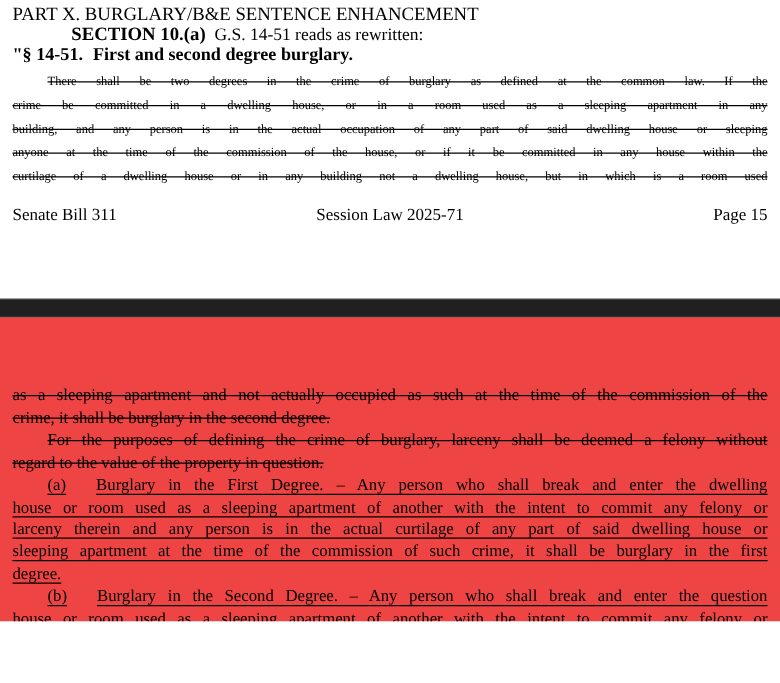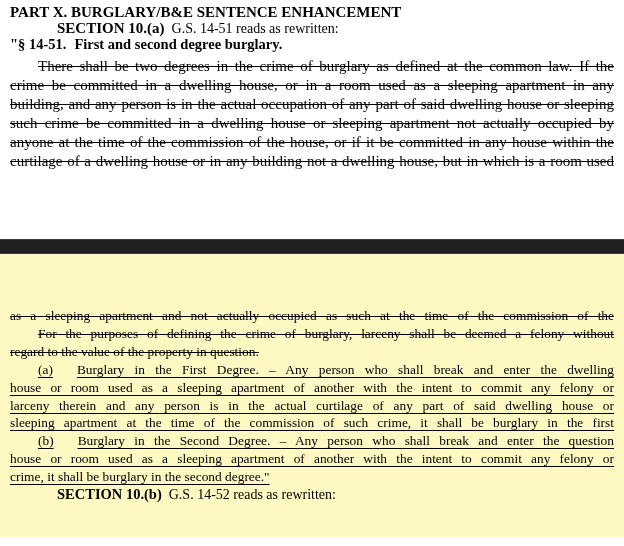--- a/index.html
+++ b/index.html
@@ -9,30 +9,30 @@
     font-family:"Liberation Serif", serif;
   }
   .stage { position:relative; width:624px; height:546px; background:#fff; }
 
   
   .page1 {
     position:absolute; top:0; left:0; width:624px; height:239px;
     background:#fff; padding:5px 10px 0 10px; overflow:hidden;
   }
   .header { line-height:15.9px; font-size:14.5px; }
-  .h1 { font-weight:bold; font-size:15px; }
+  .h1 { font-weight:normal; font-size:15px; }
   .h2 { padding-left:47px; font-size:14px; }
   .h2 .lbl { font-weight:bold; font-size:15px; }
   .h2 .rest { margin-left:7px; }
   .h3 { font-weight:bold; font-size:14.5px; }
   .h3 .title { margin-left:8px; }
 
   
   .para1 { margin-top:4.5px; }
-  .body-lines { font-size:15px; line-height:18.9px; }
+  .body-lines { font-size:10px; line-height:18.9px; }
   .p2-lines  { font-size:13.4px; line-height:17.9px; }
   .line { text-align:justify; text-align-last:justify; white-space:normal; }
   .line.last { text-align-last:left; }
   .strike { text-decoration:line-through; text-decoration-thickness:1px; }
   .uline  { text-decoration:underline; text-underline-offset:2.5px; text-decoration-thickness:1px; }
   .findent { text-indent:28px; }
 
   
   .labelline { display:flex; }
   .labelline .ind { width:28px; flex:none; }
@@ -51,22 +51,22 @@
 
   
   .separator {
     position:absolute; top:239px; left:0; width:624px; height:14.5px;
     background:#202020;
     border-top:1px solid #3c3c3c; border-bottom:1px solid #3c3c3c;
   }
 
   
   .page2 {
-    position:absolute; top:253.5px; left:0; width:624px; height:283px;
-    background:#fef9c3; padding:53.5px 10px 0 10px; overflow:hidden;
+    position:absolute; top:253.5px; left:0; width:624px; height:243px;
+    background:#ef4444; padding:53.5px 10px 0 10px; overflow:hidden;
   }
   .clipline { font-size:14px; padding-left:47px; line-height:17.9px; }
   .clipline .lbl { font-weight:bold; font-size:14.5px; }
   .clipline .rest { margin-left:7px; }
 </style>
 </head>
 <body>
 
 <div class="stage">
 
@@ -79,46 +79,52 @@
       </div>
       <div class="h3">
         <span>"§ 14-51.</span><span class="title">First and second degree burglary.</span>
       </div>
     </div>
 
     <div class="body-lines para1">
       <div class="line strike findent">There shall be two degrees in the crime of burglary as defined at the common law. If the</div>
       <div class="line strike">crime be committed in a dwelling house, or in a room used as a sleeping apartment in any</div>
       <div class="line strike">building, and any person is in the actual occupation of any part of said dwelling house or sleeping</div>
-      <div class="line strike">such crime be committed in a dwelling house or sleeping apartment not actually occupied by</div>
       <div class="line strike">anyone at the time of the commission of the house, or if it be committed in any house within the</div>
       <div class="line strike">curtilage of a dwelling house or in any building not a dwelling house, but in which is a room used</div>
     </div>
 
+    <div class="footer">
+      <span class="f-left">Senate Bill 311</span>
+      <span class="f-center">Session Law 2025-71</span>
+      <span class="f-right">Page 15</span>
+    </div>
   </div>
 
   <div class="separator"></div>
 
   <div class="page2">
     <div class="p2-lines">
 
       <div class="line strike">as a sleeping apartment and not actually occupied as such at the time of the commission of the</div>
+      <div class="line strike last">crime, it shall be burglary in the second degree.</div>
 
       <div class="line strike findent">For the purposes of defining the crime of burglary, larceny shall be deemed a felony without</div>
       <div class="line strike last">regard to the value of the property in question.</div>
 
       <div class="labelline">
         <span class="ind"></span>
         <span class="sub-label uline">(a)</span>
         <span class="gap"></span>
         <span class="labeltext uline">Burglary in the First Degree. – Any person who shall break and enter the dwelling</span>
       </div>
       <div class="line uline">house or room used as a sleeping apartment of another with the intent to commit any felony or</div>
       <div class="line uline">larceny therein and any person is in the actual curtilage of any part of said dwelling house or</div>
       <div class="line uline">sleeping apartment at the time of the commission of such crime, it shall be burglary in the first</div>
+      <div class="line uline last">degree.</div>
 
       <div class="labelline">
         <span class="ind"></span>
         <span class="sub-label uline">(b)</span>
         <span class="gap"></span>
         <span class="labeltext uline">Burglary in the Second Degree. – Any person who shall break and enter the question</span>
       </div>
       <div class="line uline">house or room used as a sleeping apartment of another with the intent to commit any felony or</div>
       <div class="line uline last">crime, it shall be burglary in the second degree."</div>
 

